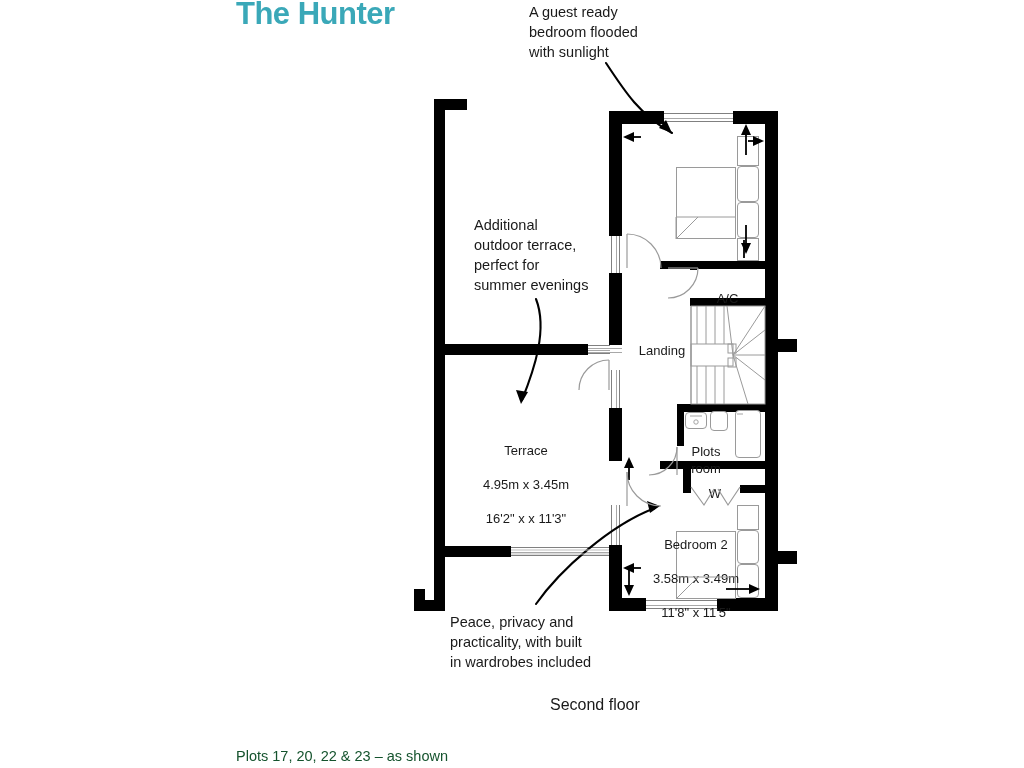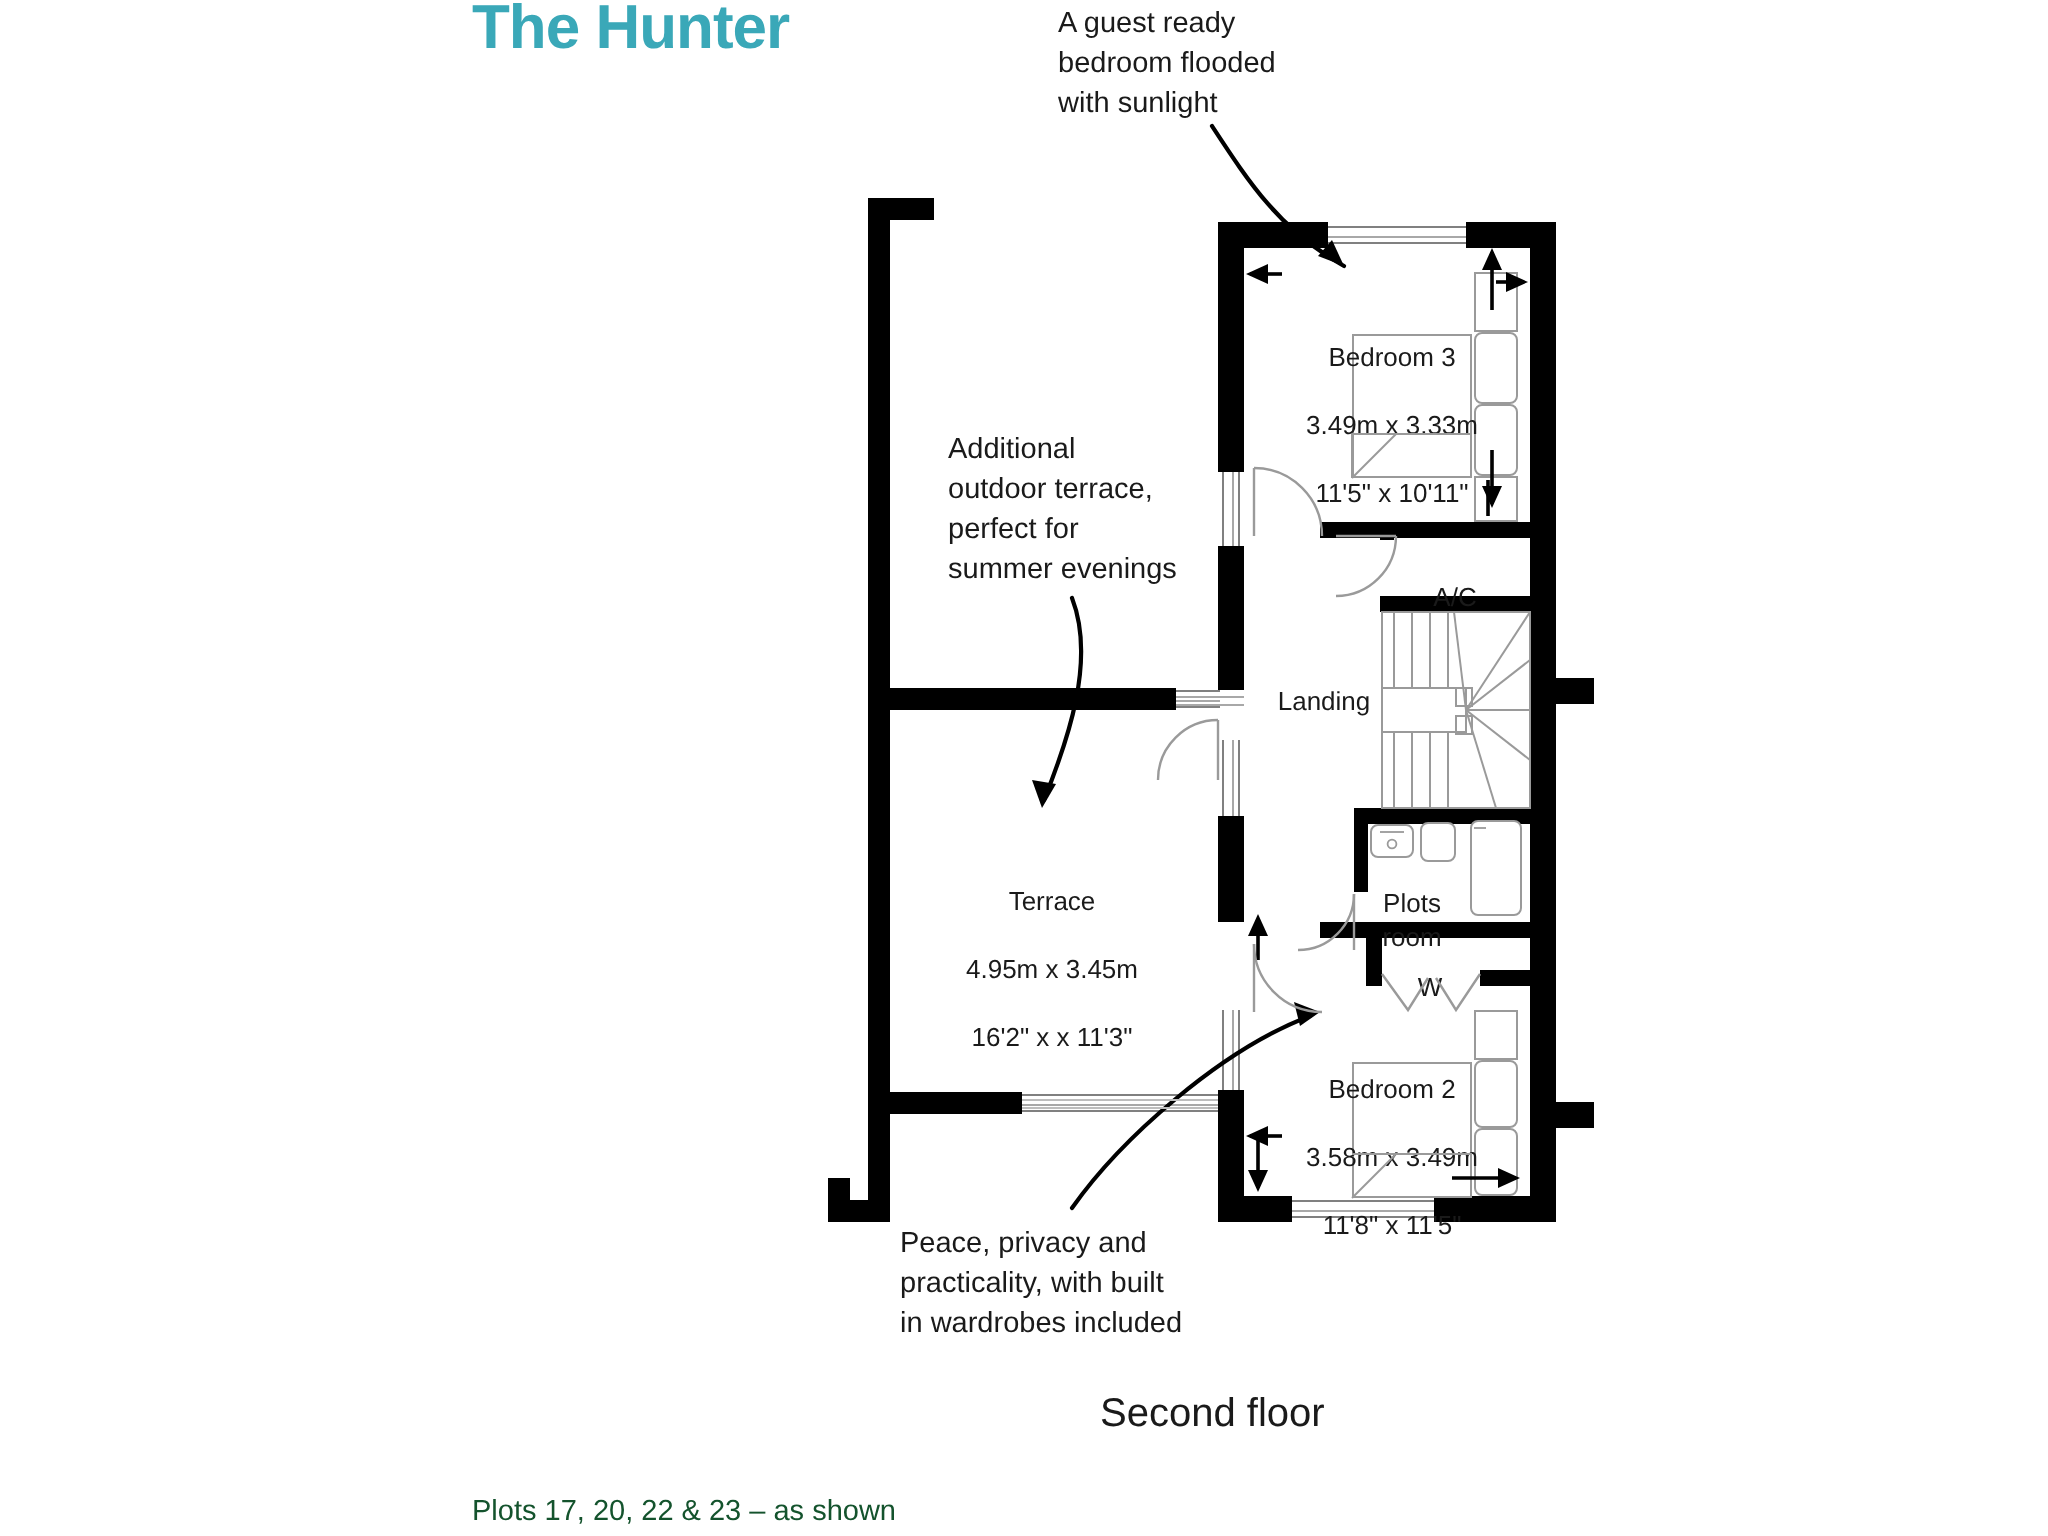--- a/index.html
+++ b/index.html
@@ -39,21 +39,21 @@
     white-space: pre-line;
   }
   .callout-1 { left: 529px; top: 2px; }
   .callout-2 { left: 474px; top: 215px; }
   .callout-3 { left: 450px; top: 612px; }
 
   .floor-label {
     position: absolute;
     left: 550px;
     top: 696px;
-    font-size: 20px;
+    font-size: 16px;
     color: #1a1a1a;
   }
   .plots-label {
     position: absolute;
     left: 236px;
     top: 748px;
     font-size: 14.5px;
     color: #14532d;
   }
 
@@ -200,25 +200,20 @@
 
   <div class="furn" style="left:676px; top:531px; width:60px; height:68px;"></div>
   <div class="furn furn-r" style="left:737px; top:530px; width:22px; height:34px;"></div>
   <div class="furn furn-r" style="left:737px; top:564px; width:22px; height:34px;"></div>
   <div class="furn" style="left:737px; top:505px; width:22px; height:25px;"></div>
 
   <div class="furn furn-r" style="left:685px; top:412px; width:22px; height:17px;"></div>
   <div class="furn furn-r" style="left:710px; top:411px; width:18px; height:20px;"></div>
   <div class="furn furn-r" style="left:735px; top:410px; width:26px; height:48px;"></div>
 
-  <div class="room-label" style="left:626px; top:153px; width:140px;">
-    <span>Bedroom 3</span><br>
-    <span>3.49m x 3.33m</span><br>
-    <span>11'5" x 10'11"</span>
-  </div>
 
   <div class="room-label" style="left:690px; top:273px; width:75px;">
     <span>A/C</span>
   </div>
 
   <div class="room-label" style="left:622px; top:325px; width:80px; text-align:center;">
     <span>Landing</span>
   </div>
 
   <div class="room-label" style="left:666px; top:426px; width:80px;">

